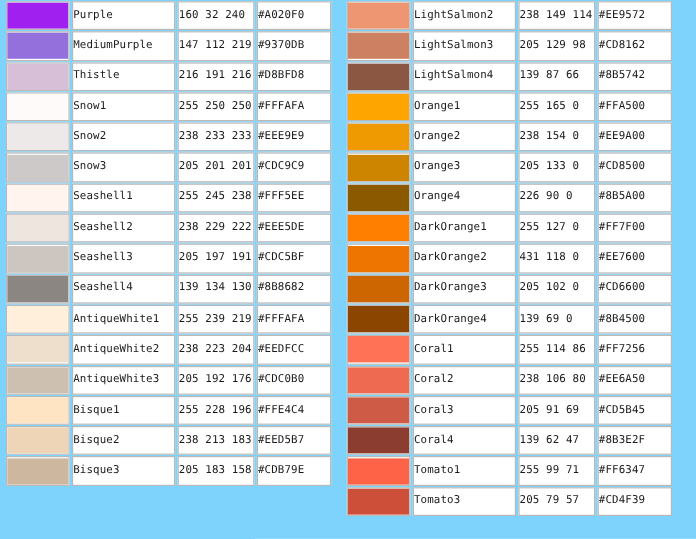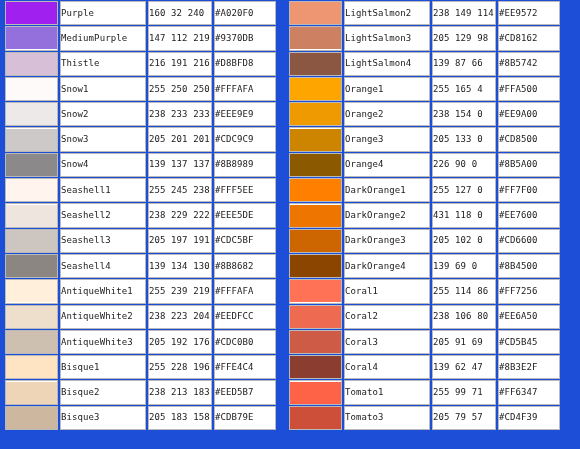--- a/index.html
+++ b/index.html
@@ -12,21 +12,21 @@
     width: 580px;
     height: 449px;
     overflow: hidden;
     font-family: "DejaVu Sans Mono", "Liberation Mono", monospace;
   }
 
   #page {
     position: relative;
     width: 580px;
     height: 449px;
-    background: #1d4ed8;
+    background: #7dd3fc;
     display: flex;
     flex-direction: row;
     align-items: flex-start;
   }
 
   .color-table {
     position: relative;
     border-collapse: separate;
     border-spacing: 2px 1px;
     table-layout: fixed;
@@ -139,28 +139,20 @@
         <tr>
           <td class="cell-swatch col-swatch">
             <span class="swatch-fill" style="background: rgb(205, 201, 201);"></span>
           </td>
           <td class="cell-text col-name">Snow3</td>
           <td class="cell-rgb col-rgb">205 201 201</td>
           <td class="cell-hex col-hex">#CDC9C9</td>
         </tr>
         <tr>
           <td class="cell-swatch col-swatch">
-            <span class="swatch-fill" style="background: rgb(139, 137, 137);"></span>
-          </td>
-          <td class="cell-text col-name">Snow4</td>
-          <td class="cell-rgb col-rgb">139 137 137</td>
-          <td class="cell-hex col-hex">#8B8989</td>
-        </tr>
-        <tr>
-          <td class="cell-swatch col-swatch">
             <span class="swatch-fill" style="background: rgb(255, 245, 238);"></span>
           </td>
           <td class="cell-text col-name">Seashell1</td>
           <td class="cell-rgb col-rgb">255 245 238</td>
           <td class="cell-hex col-hex">#FFF5EE</td>
         </tr>
         <tr>
           <td class="cell-swatch col-swatch">
             <span class="swatch-fill" style="background: rgb(238, 229, 222);"></span>
           </td>
@@ -258,21 +250,21 @@
           </td>
           <td class="cell-text col-name">LightSalmon4</td>
           <td class="cell-rgb col-rgb">139 87 66</td>
           <td class="cell-hex col-hex">#8B5742</td>
         </tr>
         <tr>
           <td class="cell-swatch col-swatch">
             <span class="swatch-fill" style="background: rgb(255, 165, 0);"></span>
           </td>
           <td class="cell-text col-name">Orange1</td>
-          <td class="cell-rgb col-rgb">255 165 4</td>
+          <td class="cell-rgb col-rgb">255 165 0</td>
           <td class="cell-hex col-hex">#FFA500</td>
         </tr>
         <tr>
           <td class="cell-swatch col-swatch">
             <span class="swatch-fill" style="background: rgb(238, 154, 0);"></span>
           </td>
           <td class="cell-text col-name">Orange2</td>
           <td class="cell-rgb col-rgb">238 154 0</td>
           <td class="cell-hex col-hex">#EE9A00</td>
         </tr>

